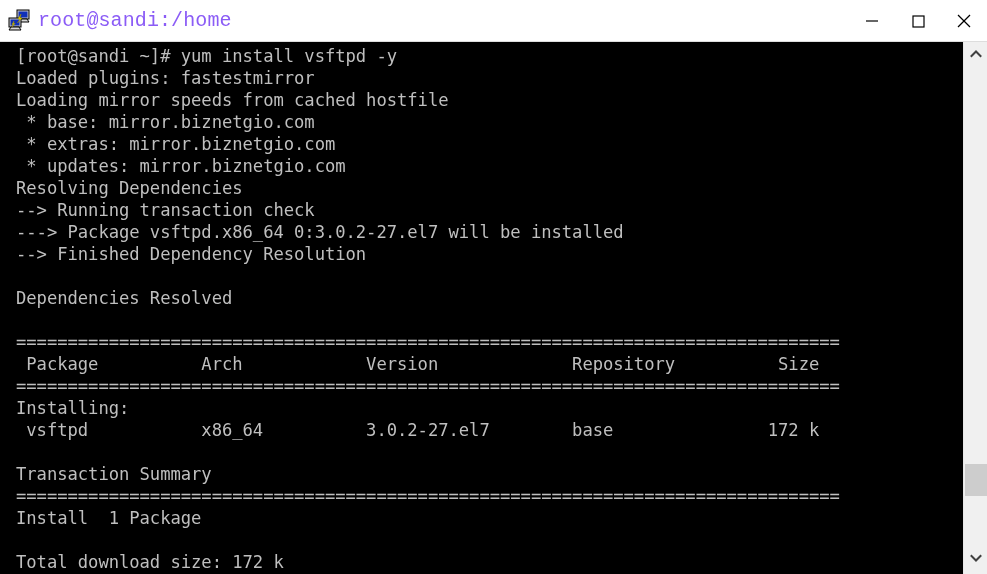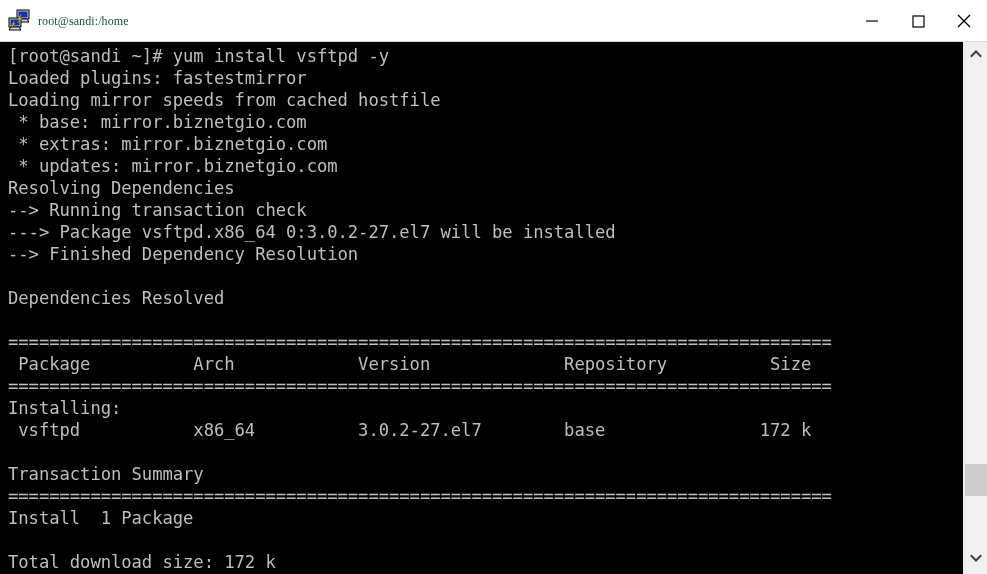--- a/index.html
+++ b/index.html
@@ -35,23 +35,23 @@
   }
   .title-icon {
     width: 26px;
     height: 26px;
     margin-left: 6px;
     margin-right: 6px;
     flex: 0 0 auto;
     position: relative;
   }
   .title-text {
-    font-family: Liberation Serif, serif;
-    font-size: 12px;
-    color: #14532d;
+    font-family: Liberation Mono, monospace;
+    font-size: 20px;
+    color: #8b5cf6;
     line-height: 1;
     white-space: nowrap;
     letter-spacing: 0.1px;
   }
   .titlebar-spacer { flex: 1 1 auto; }
   .win-btns {
     display: flex;
     height: 42px;
     flex: 0 0 auto;
   }
@@ -64,21 +64,21 @@
     background: transparent;
     border: 0;
     padding: 0;
     cursor: default;
   }
   .win-btn svg { display: block; }
 
   
   .terminal {
     position: absolute;
-    left: 8px;
+    left: 16px;
     top: 42px;
     width: 963px;
     height: 532px;
     background: #000000;
     overflow: hidden;
     box-sizing: border-box;
     padding: 4px;
   }
   .term-lines {
     position: absolute;

